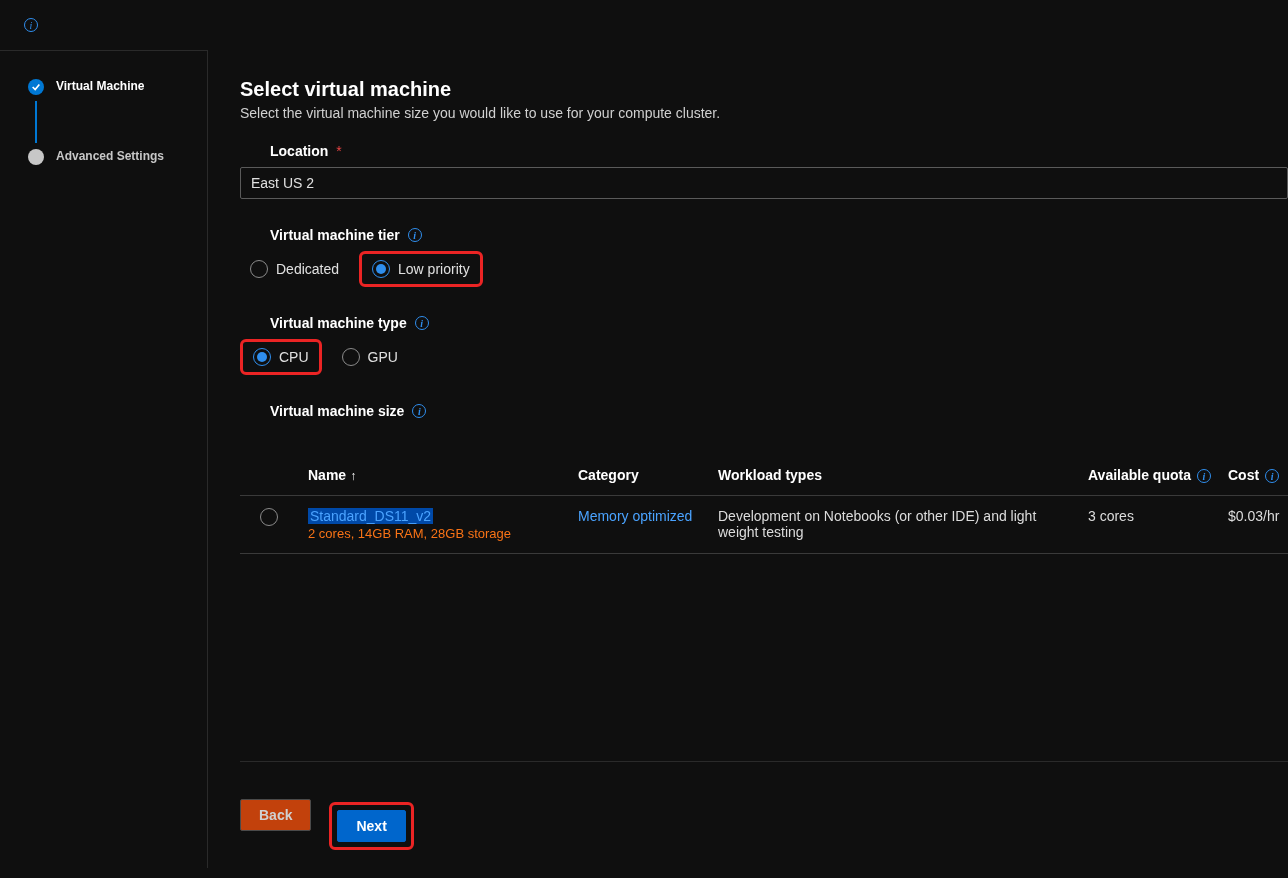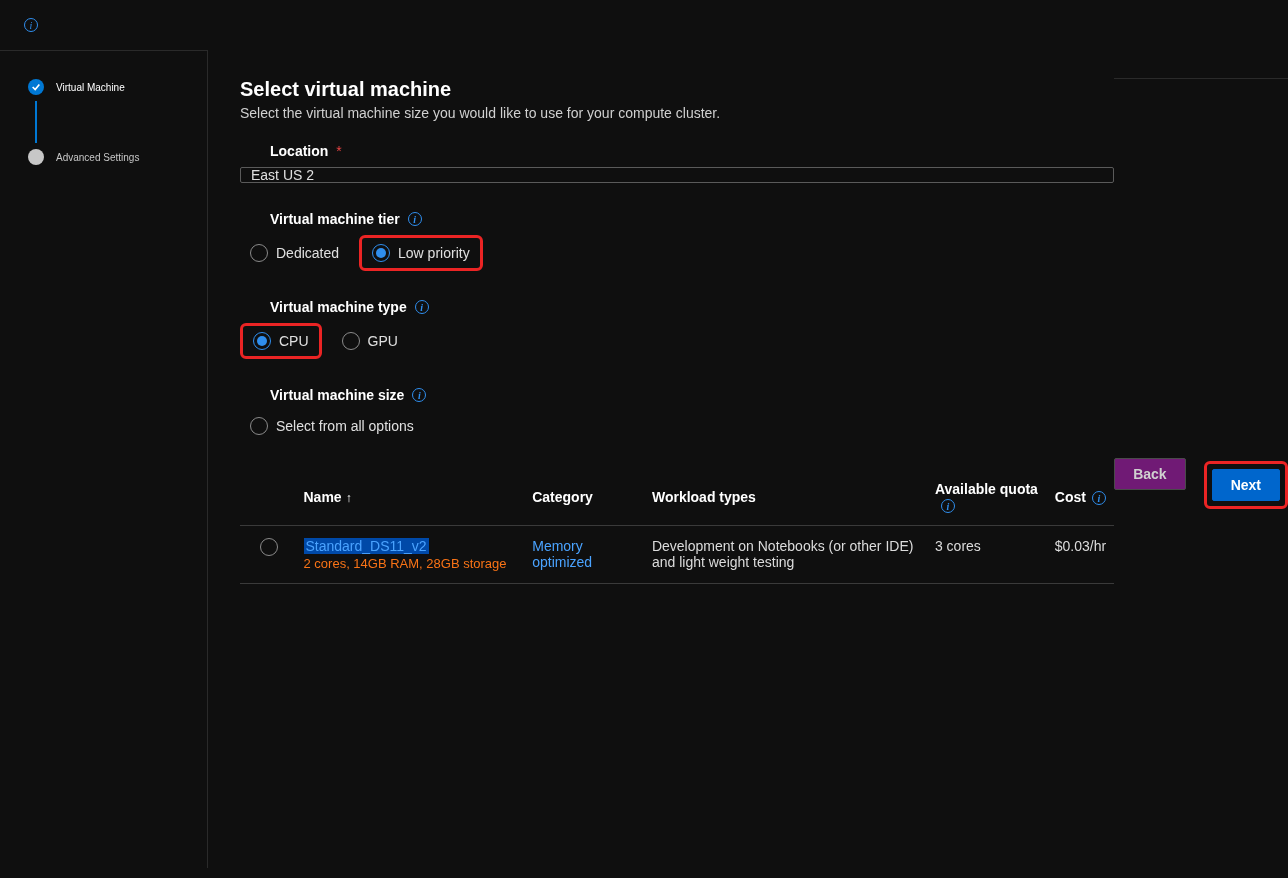--- a/index.html
+++ b/index.html
@@ -41,27 +41,27 @@
       height: calc(100% - 60px);
     }
     .sidebar {
       width: 208px;
       border-top: 1px solid #2a2a2a;
       border-right: 1px solid #2a2a2a;
       padding: 28px 0 0 28px;
     }
     .step {
       display: flex;
-      align-items: center;
+      align-items: flex-start;
       gap: 12px;
       margin-bottom: 0;
       cursor: pointer;
       color: #c7c7c7;
-      font-weight: 400;
-      font-size: 10px;
+      font-weight: 700;
+      font-size: 12px;
     }
     .step-dot {
       width: 16px; height: 16px;
       border-radius: 50%;
       display: flex;
       align-items: center;
       justify-content: center;
       flex-shrink: 0;
     }
     .step-dot.done {
@@ -76,21 +76,21 @@
       width: 2px;
       height: 42px;
       background: #0078d4;
       margin: 6px 0 6px 7px;
     }
     .main {
       flex: 1;
       padding: 28px 0 0 32px;
       position: relative;
       display: flex;
-      flex-direction: row;
+      flex-direction: column;
     }
     .main-scroll { flex: 1; overflow: auto; }
     .main h2 {
       font-size: 20px;
       font-weight: 600;
       color: #ffffff;
       margin-bottom: 4px;
     }
     .subtitle {
       color: #d0d0d0;
@@ -104,21 +104,21 @@
       align-items: center;
       gap: 8px;
       padding-left: 30px;
     }
     .req { color: #e74444; font-weight: 400; }
     .select-box {
       width: 100%;
       background: transparent;
       border: 1px solid #5a5a5a;
       border-radius: 2px;
-      height: 16px;
+      height: 32px;
       padding: 0 10px;
       color: #e0e0e0;
       display: flex;
       align-items: center;
       margin-bottom: 28px;
     }
     .radio-row {
       display: flex;
       gap: 10px;
       margin-bottom: 28px;
@@ -205,21 +205,21 @@
       border-radius: 2px;
       font-size: 14px;
       cursor: pointer;
       border: 1px solid transparent;
       font-weight: 600;
       display: inline-flex;
       align-items: center;
       justify-content: center;
     }
     .btn-secondary {
-      background: #701a75;
+      background: #c2410c;
       border-color: #4a4a4a;
       color: #d0d0d0;
     }
     .btn-primary {
       background: #0066cc;
       border-color: #0066cc;
       color: #ffffff;
     }
     .btn-primary-wrap {
       padding: 5px;
@@ -298,24 +298,20 @@
           <span class="radio-circle"></span>
           <span>GPU</span>
         </div>
       </div>
 
       <div class="field-label">
         <span>Virtual machine size</span>
         <span class="info-icon">i</span>
       </div>
       <div class="radio-row">
-        <div class="radio-opt">
-          <span class="radio-circle"></span>
-          <span>Select from all options</span>
-        </div>
       </div>
 
       <table class="table">
         <thead>
           <tr class="thead-row">
             <th class="col-radio"></th>
             <th class="col-name">
               <span>Name</span><span class="sort-arrow">↑</span>
             </th>
             <th class="col-cat">Category</th>

